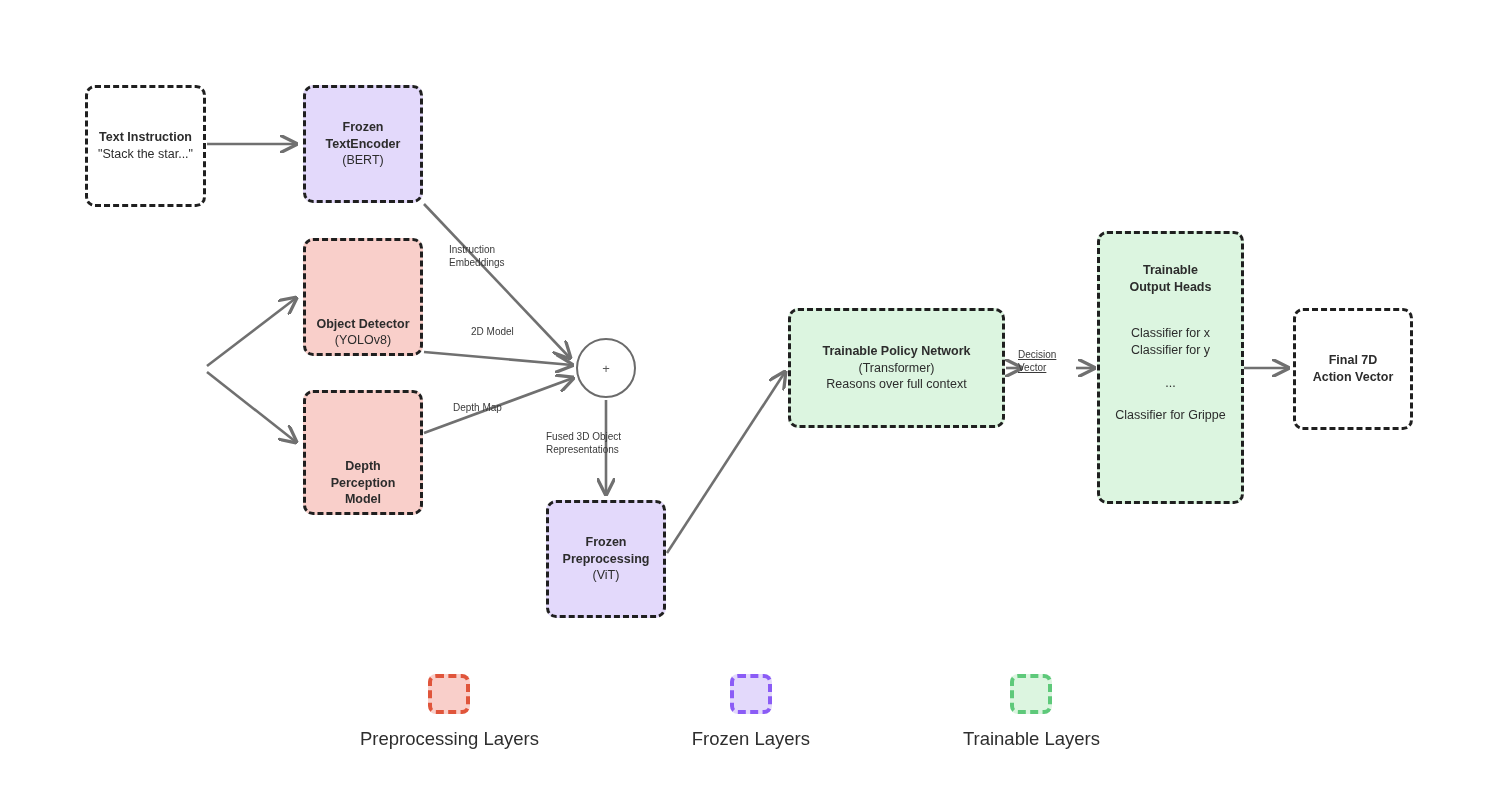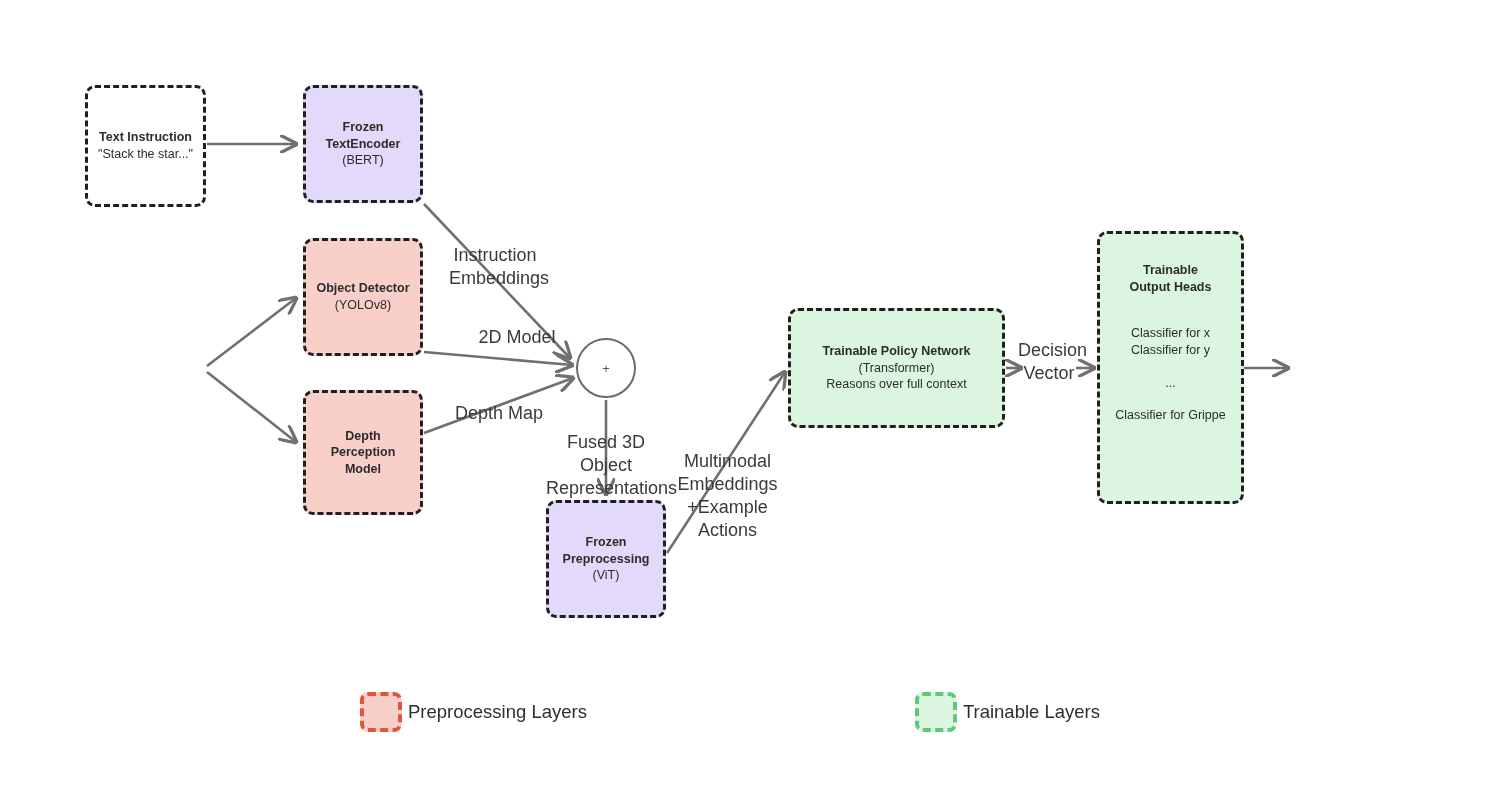--- a/index.html
+++ b/index.html
@@ -38,20 +38,21 @@
     font-weight: bold;
   }
   .node .t-norm {
     font-weight: normal;
   }
   .node.plain {
     background: #ffffff;
   }
   .node.pre {
     background: #f9cfca;
+    justify-content: flex-end;
   }
   .node.frozen {
     background: #e3d9fb;
   }
   .node.trainable {
     background: #dcf5e0;
   }
   .sum-node {
     position: absolute;
     box-sizing: border-box;
@@ -59,24 +60,23 @@
     border-radius: 50%;
     background: #ffffff;
     display: flex;
     align-items: center;
     justify-content: center;
     font-size: 13px;
     color: #5a5a5a;
   }
   .edge-label {
     position: absolute;
-    font-size: 18px;
+    font-size: 10px;
     color: #3a3a3a;
     line-height: 1.28;
-    text-align: center;
     white-space: pre-line;
     background: transparent;
   }
   svg.wires {
     position: absolute;
     left: 0;
     top: 0;
     width: 1497px;
     height: 812px;
     pointer-events: none;
@@ -87,21 +87,22 @@
     top: 688px;
     width: 740px;
     height: 48px;
     display: flex;
     align-items: center;
     justify-content: space-between;
   }
   .legend-item {
     display: flex;
     align-items: center;
-    gap: 6px;
+    gap: 14px;
+    flex-direction: column;
   }
   .legend-swatch {
     width: 42px;
     height: 40px;
     box-sizing: border-box;
     border-width: 4px;
     border-style: dashed;
     border-radius: 8px;
   }
   .legend-label {
@@ -189,44 +190,50 @@
     <div class="t-bold">Output Heads</div>
     <div style="height:30px;"></div>
     <div class="t-norm">Classifier for x</div>
     <div class="t-norm">Classifier for y</div>
     <div style="height:16px;"></div>
     <div class="t-norm">...</div>
     <div style="height:16px;"></div>
     <div class="t-norm">Classifier for Grippe</div>
   </div>
 
+  <div class="node plain" style="left:1293px; top:308px; width:120px; height:122px;">
+    <div class="t-bold">Final 7D</div>
+    <div class="t-bold">Action Vector</div>
+  </div>
 
   <div class="edge-label" style="left:449px; top:244px; width:92px;">Instruction
 Embeddings</div>
 
   <div class="edge-label" style="left:471px; top:326px; width:92px;">2D Model</div>
 
   <div class="edge-label" style="left:453px; top:402px; width:92px;">Depth Map</div>
 
   <div class="edge-label" style="left:546px; top:431px; width:120px;">Fused 3D Object
 Representations</div>
 
-  <div class="edge-label" style="left:665px; top:450px; width:125px;">Multimodal Embeddings
-+Example Actions</div>
-
-  <div class="edge-label" style="left:1018px; top:339px; width:62px;">Decision
+
+  <div class="edge-label" style="left:1018px; top:349px; width:62px;text-decoration:underline;">Decision
 Vector</div>
 
   <div class="legend">
 
     <div class="legend-item">
       <div class="legend-swatch" style="background:#f9cfca; border-color:#e0553b;"></div>
       <div class="legend-label">Preprocessing Layers</div>
     </div>
 
+    <div class="legend-item">
+      <div class="legend-swatch" style="background:#e3d9fb; border-color:#8b5cf6;"></div>
+      <div class="legend-label">Frozen Layers</div>
+    </div>
 
     <div class="legend-item">
       <div class="legend-swatch" style="background:#dcf5e0; border-color:#5ec97a;"></div>
       <div class="legend-label">Trainable Layers</div>
     </div>
 
   </div>
 
 </div>
 

